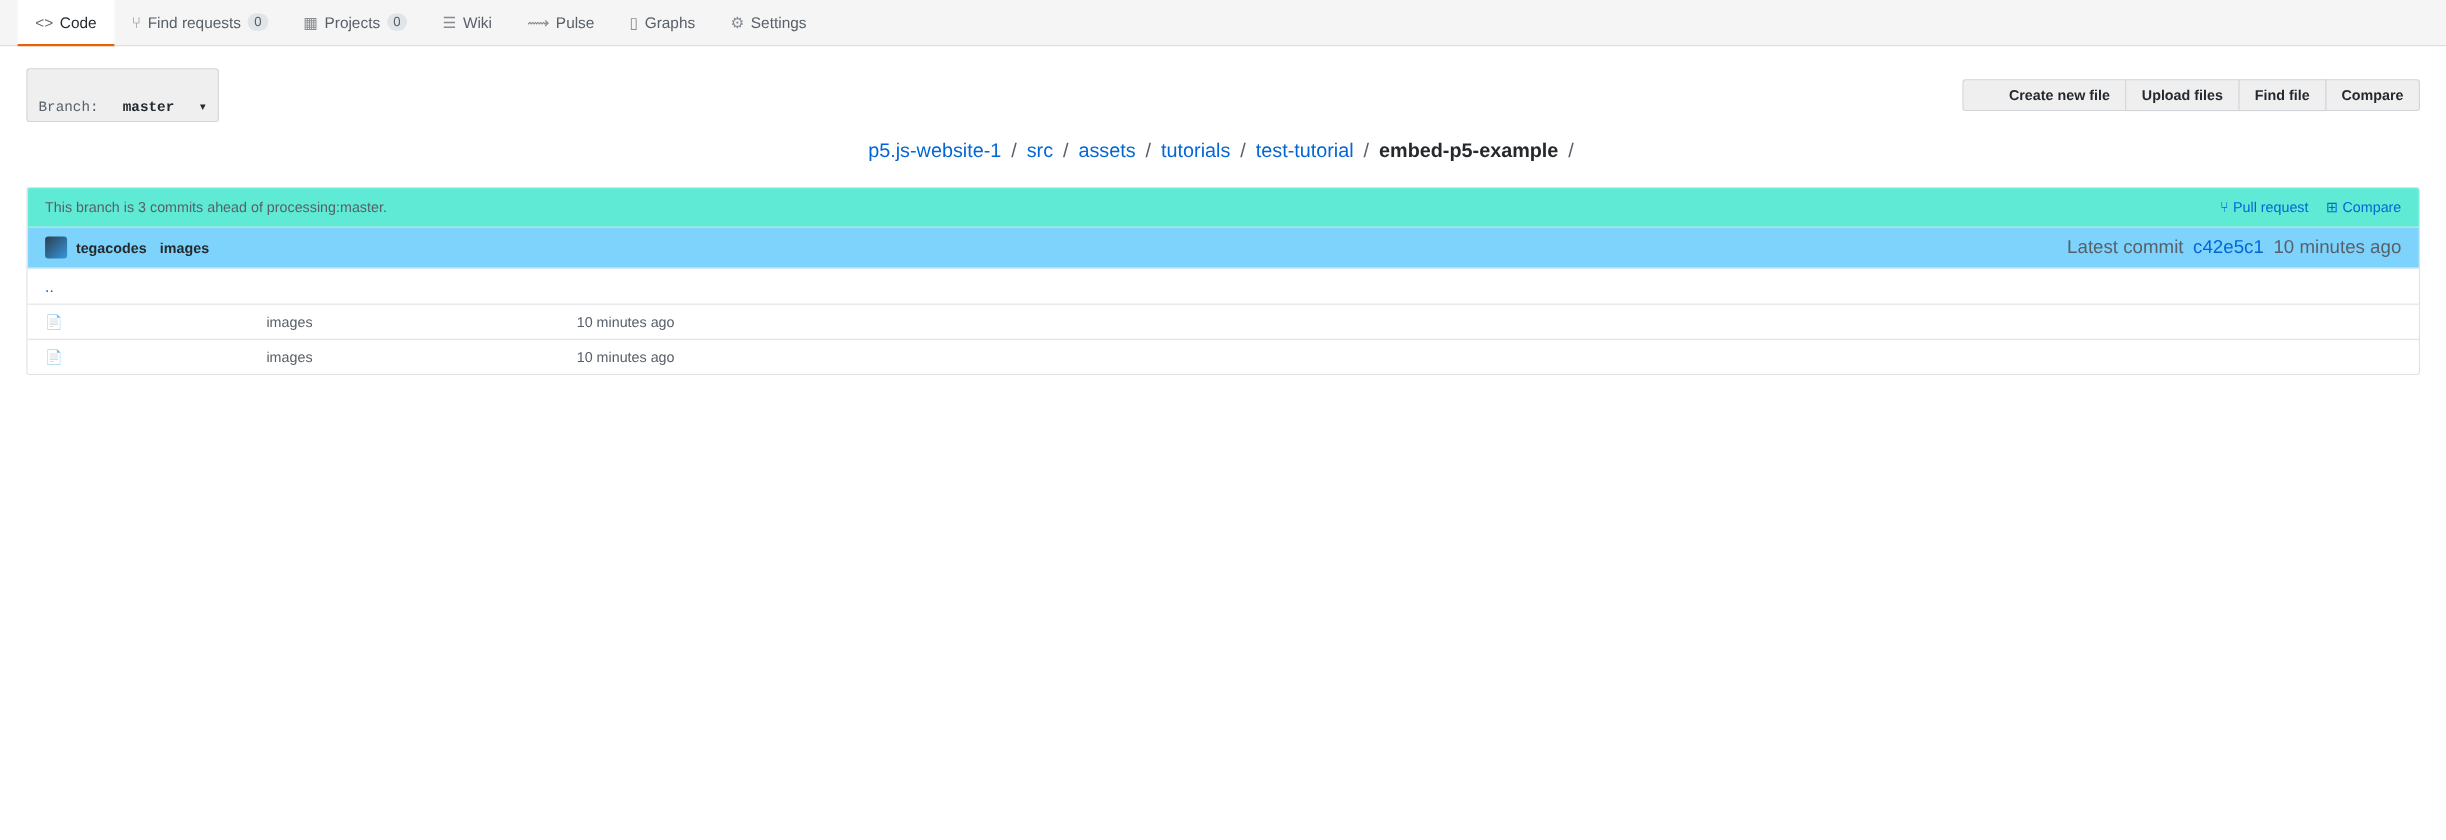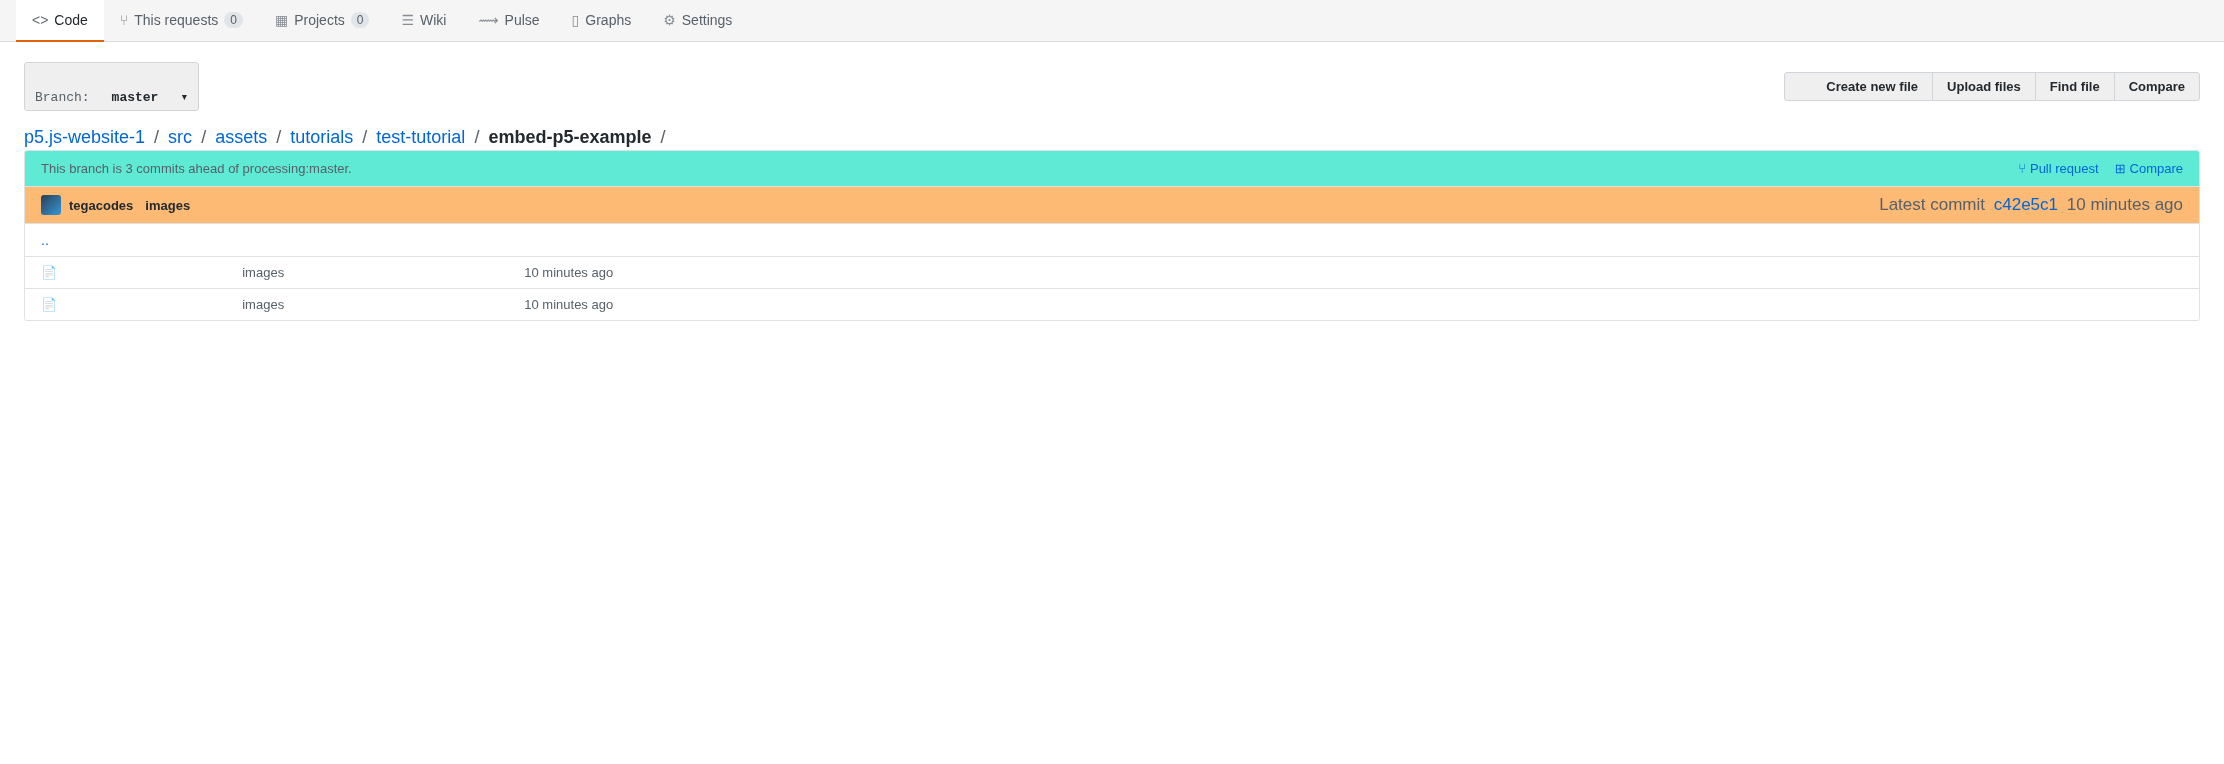--- a/index.html
+++ b/index.html
@@ -101,22 +101,22 @@
       border-radius: 3px 0 0 3px;
       margin-left: 0;
       padding-left: 41px;
     }
     .action-btn:last-child {
       border-radius: 0 3px 3px 0;
     }
 
     
     .breadcrumb {
-      text-align: left;
-      margin-bottom: 2px;
+      text-align: center;
+      margin-bottom: 22px;
       font-size: 18px;
     }
     .breadcrumb a {
       color: #0366d6;
       text-decoration: none;
     }
     .breadcrumb .separator {
       color: #586069;
       margin: 0 4px;
     }
@@ -152,21 +152,21 @@
       color: #0366d6;
       text-decoration: none;
       display: flex;
       align-items: center;
       gap: 4px;
       font-size: 13px;
     }
 
     
     .commit-row {
-      background: #fdba74;
+      background: #7dd3fc;
       border-bottom: 1px solid #dfe2e5;
       padding: 8px 16px;
       display: flex;
       align-items: center;
       justify-content: space-between;
       font-size: 13px;
     }
     .commit-author {
       display: flex;
       align-items: center;
@@ -246,21 +246,21 @@
 
 <div class="page-wrapper">
 
   <div class="tab-bar">
     <a class="tab-item active">
       <span class="tab-icon">&lt;&gt;</span>
       <span>Code</span>
     </a>
     <a class="tab-item">
       <span class="tab-icon">⑂</span>
-      <span>This requests</span>
+      <span>Find requests</span>
       <span class="tab-badge">0</span>
     </a>
     <a class="tab-item">
       <span class="tab-icon">▦</span>
       <span>Projects</span>
       <span class="tab-badge">0</span>
     </a>
     <a class="tab-item">
       <span class="tab-icon">☰</span>
       <span>Wiki</span>

